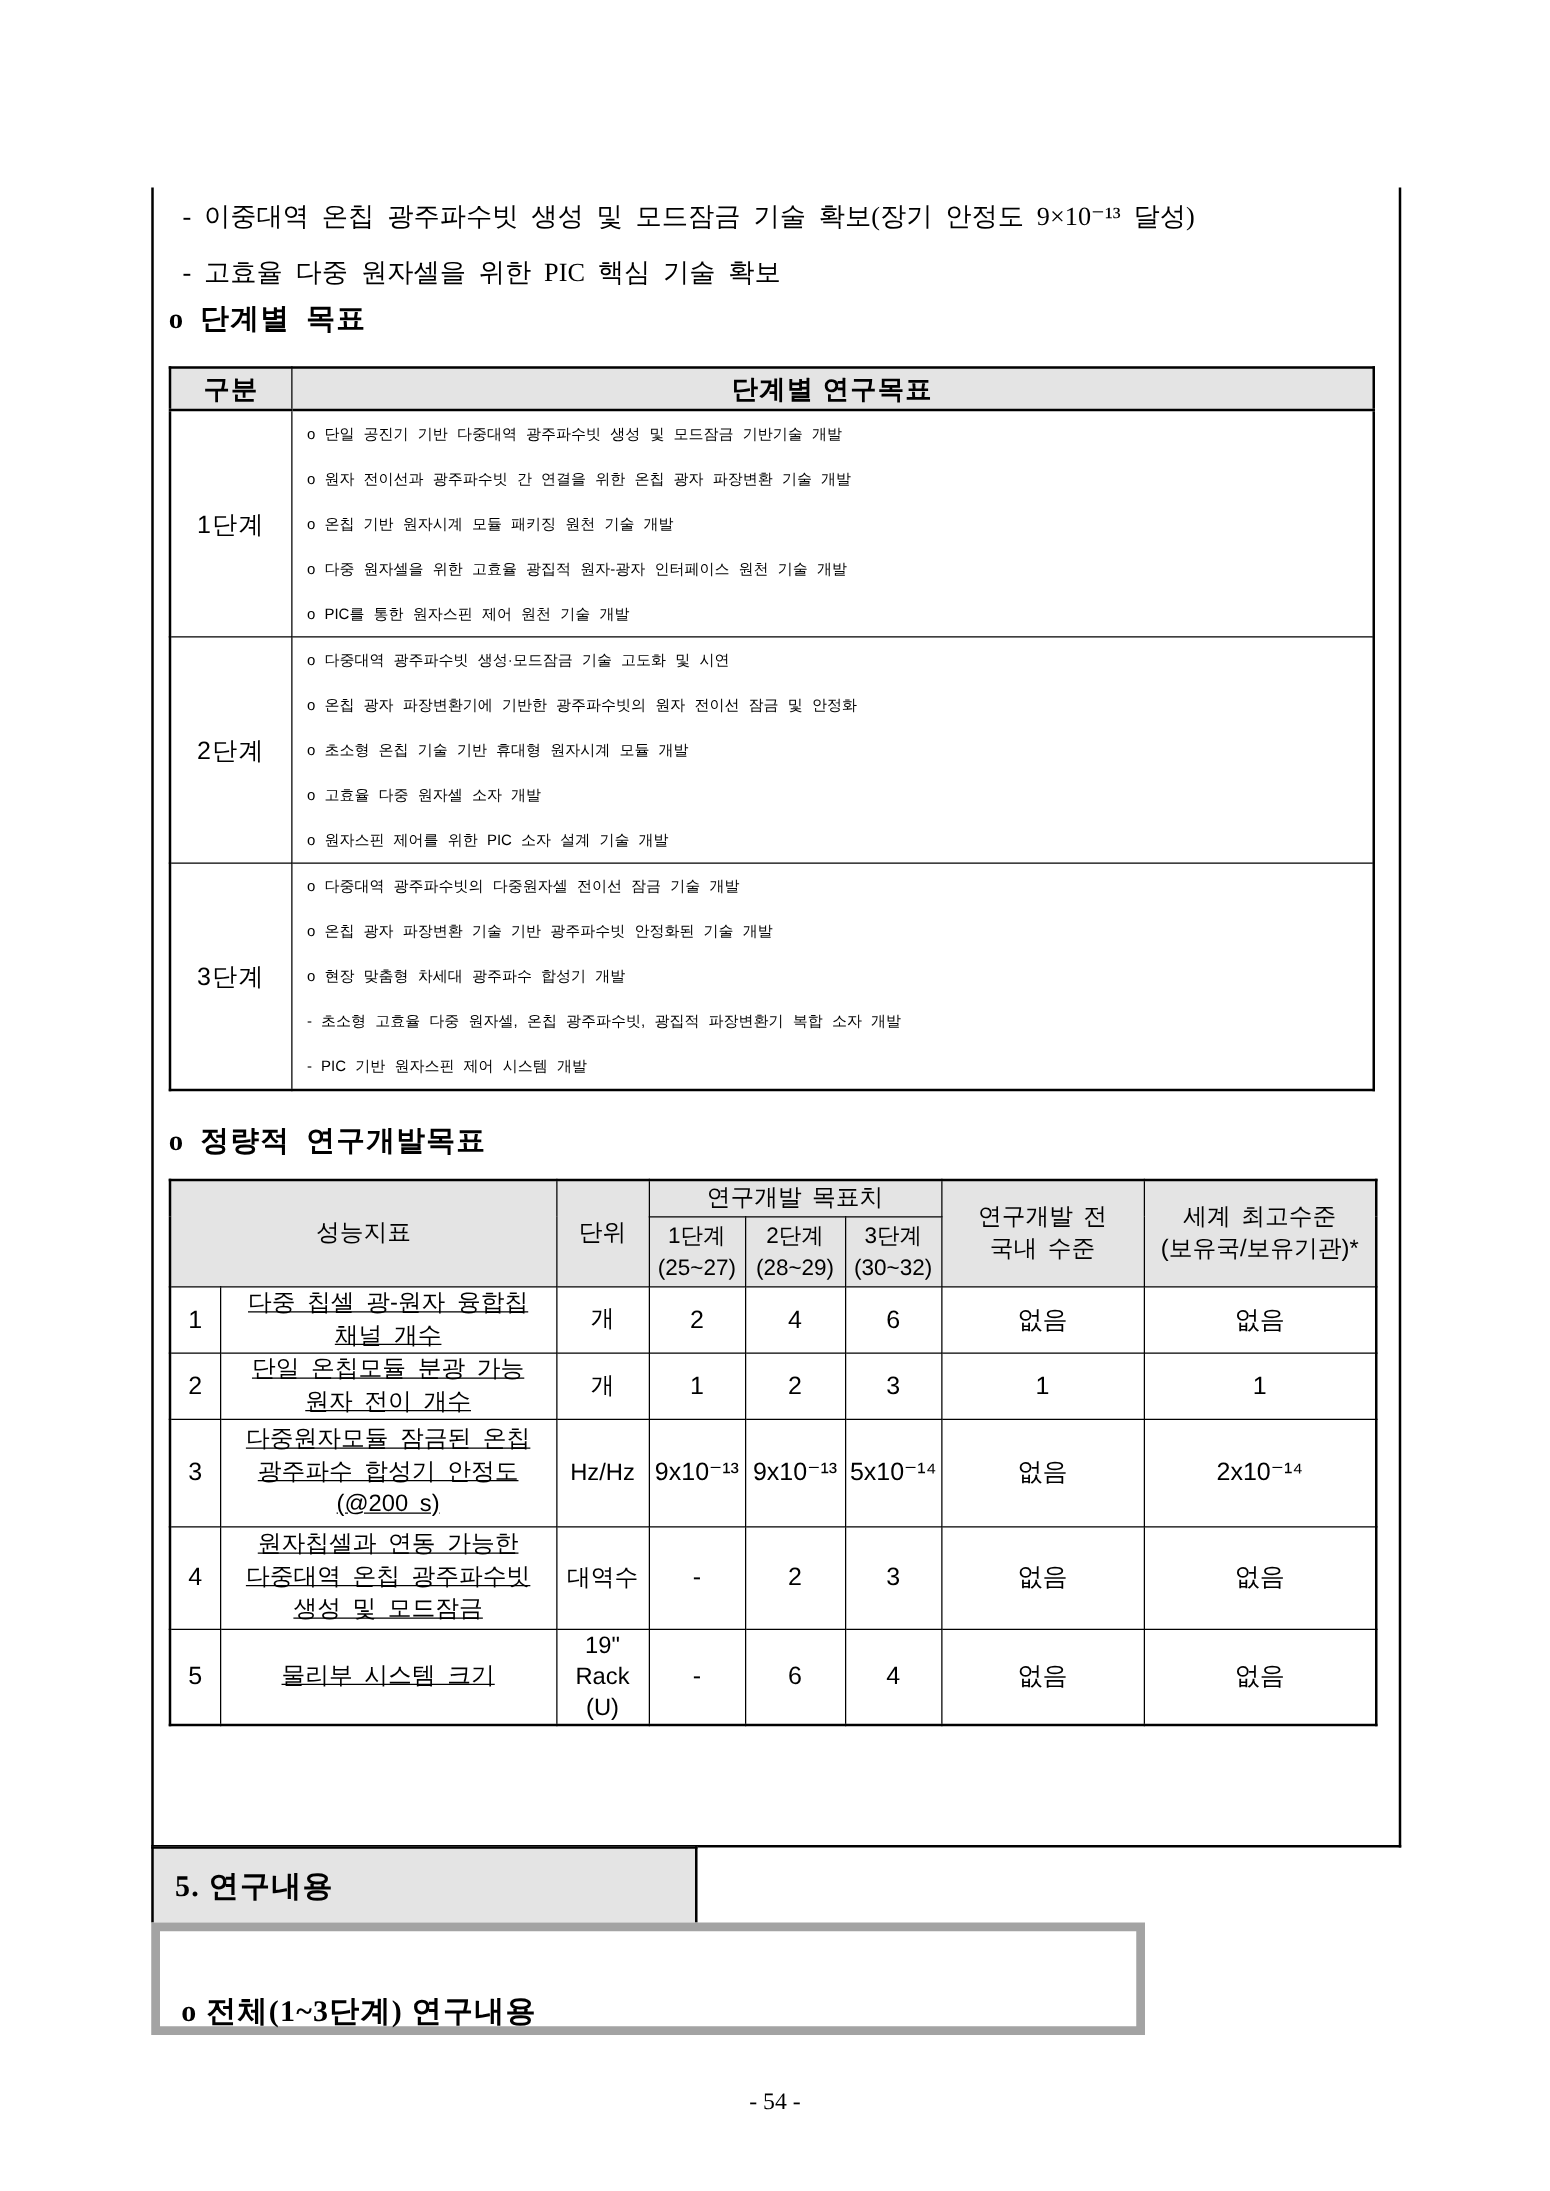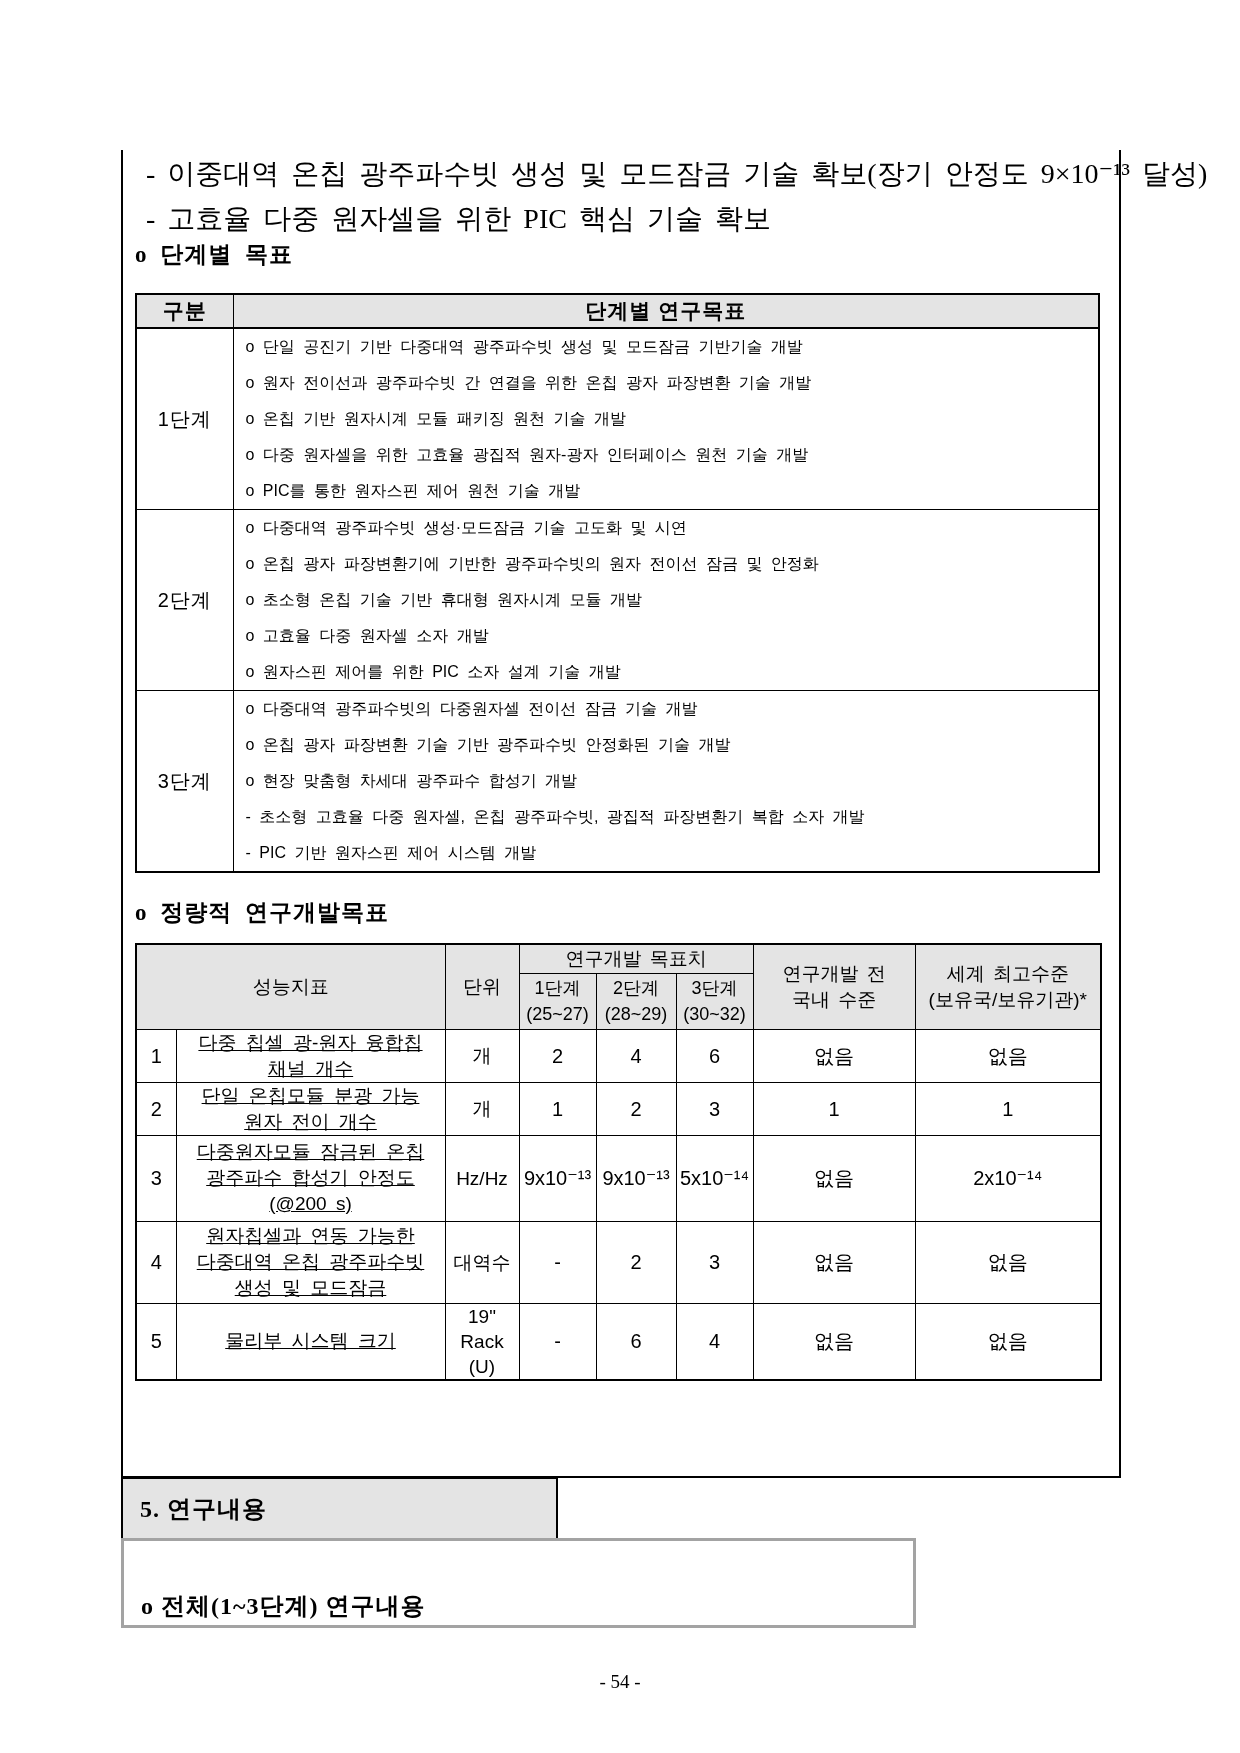--- a/index.html
+++ b/index.html
@@ -10,21 +10,21 @@
   }
   
   .outer-box {
     position:absolute; left:121px; top:150px; width:1000px; height:1328px;
     border-left:2px solid #000; border-right:2px solid #000; border-bottom:2px solid #000;
     box-sizing:border-box;
   }
   .bullets {
     position:absolute; left:23px; top:1px;
     font-family:"Liberation Serif","DejaVu Serif",serif;
-    font-size:28px; line-height:45px; white-space:nowrap; word-spacing:5px;
+    font-size:21px; line-height:45px; white-space:nowrap; word-spacing:5px;
   }
   .sec-heading {
     position:absolute; left:12px;
     font-family:"Liberation Serif","DejaVu Serif",serif;
     font-weight:bold; font-size:23px; line-height:30px; white-space:nowrap;
     letter-spacing:1px; word-spacing:6px;
   }
   .h-stage { top:90px; }
   .h-quant { top:748px; }
 
@@ -39,21 +39,21 @@
     text-align:center; vertical-align:middle; border-bottom:2px solid #000;
     letter-spacing:1px;
     margin-top:28px;
   }
   .t1 .c-gubun { width:97px; }
   .t1 td.stage-cell {
     text-align:center; vertical-align:middle; font-size:20px; letter-spacing:1px;
   }
   .t1 td.items-cell { padding:0 4px 0 12px; vertical-align:middle; }
   .t1 .goal-line {
-    font-size:16px; line-height:36px; white-space:nowrap; word-spacing:4px;
+    font-size:12px; line-height:36px; white-space:nowrap; word-spacing:4px;
   }
   .t2 {
     position:absolute; left:12px; top:793px; width:965px;
     border:2px solid #000;
   }
   .t2 th, .t2 td { border:1.5px solid #000; box-sizing:border-box; padding:0 2px; }
   .t2 thead th {
     background:#e4e4e4; font-weight:normal; text-align:center; vertical-align:middle;
     font-size:19px; white-space:pre-line; line-height:26px; word-spacing:3px;
   }
@@ -73,21 +73,21 @@
   }
   .sec5-box {
     position:absolute; left:121px; top:1477px; width:437px; height:61px;
     background:#e4e4e4; border:2px solid #000; border-bottom:none; box-sizing:border-box;
     display:flex; align-items:center; padding-left:17px;
     font-family:"Liberation Serif","DejaVu Serif",serif;
     font-weight:bold; font-size:24px; letter-spacing:1px;
   }
   .total-box {
     position:absolute; left:121px; top:1538px; width:795px; height:90px;
-    border:3px solid #a3a3a3; box-sizing:border-box;
+    border:7px solid #a3a3a3; box-sizing:border-box;
     padding:50px 0 0 17px;
     font-family:"Liberation Serif","DejaVu Serif",serif;
     font-weight:bold; font-size:24px; line-height:30px; letter-spacing:1px;
   }
   .page-num {
     position:absolute; left:0; top:1668px; width:1240px; text-align:center;
     font-family:"Liberation Serif","DejaVu Serif",serif; font-size:19px; line-height:28px;
   }
 </style>
 </head>

